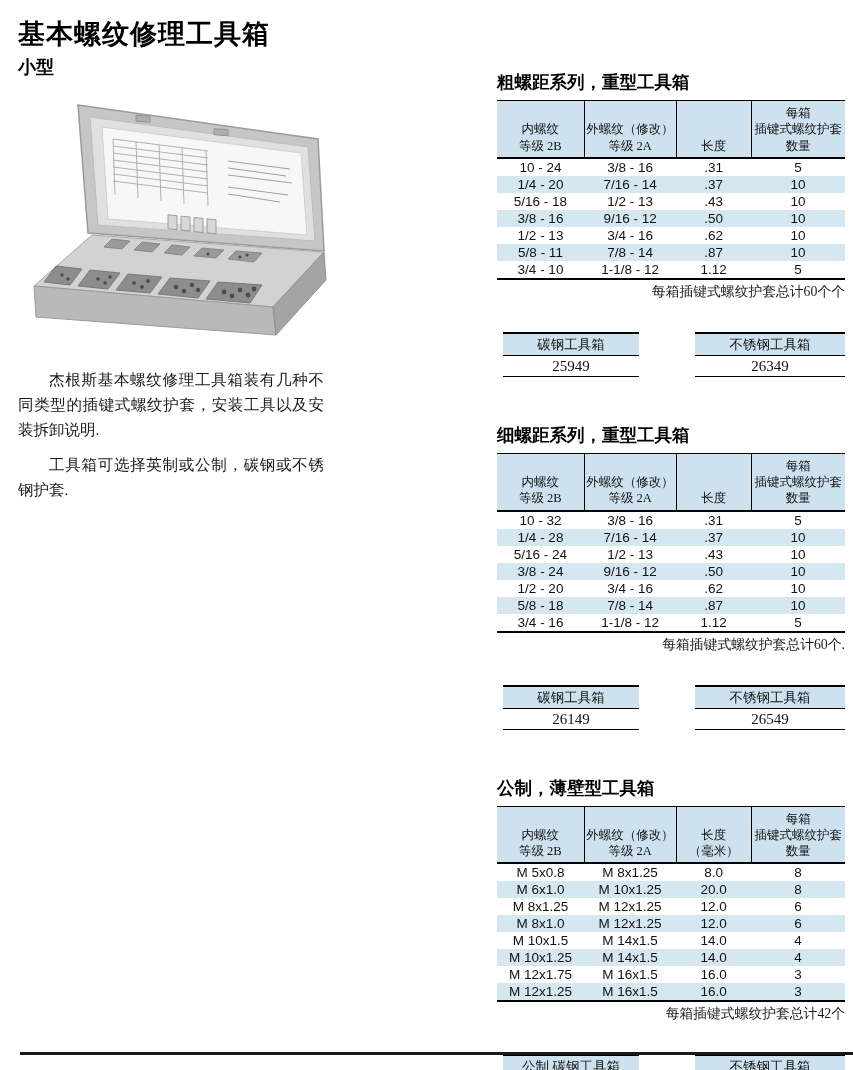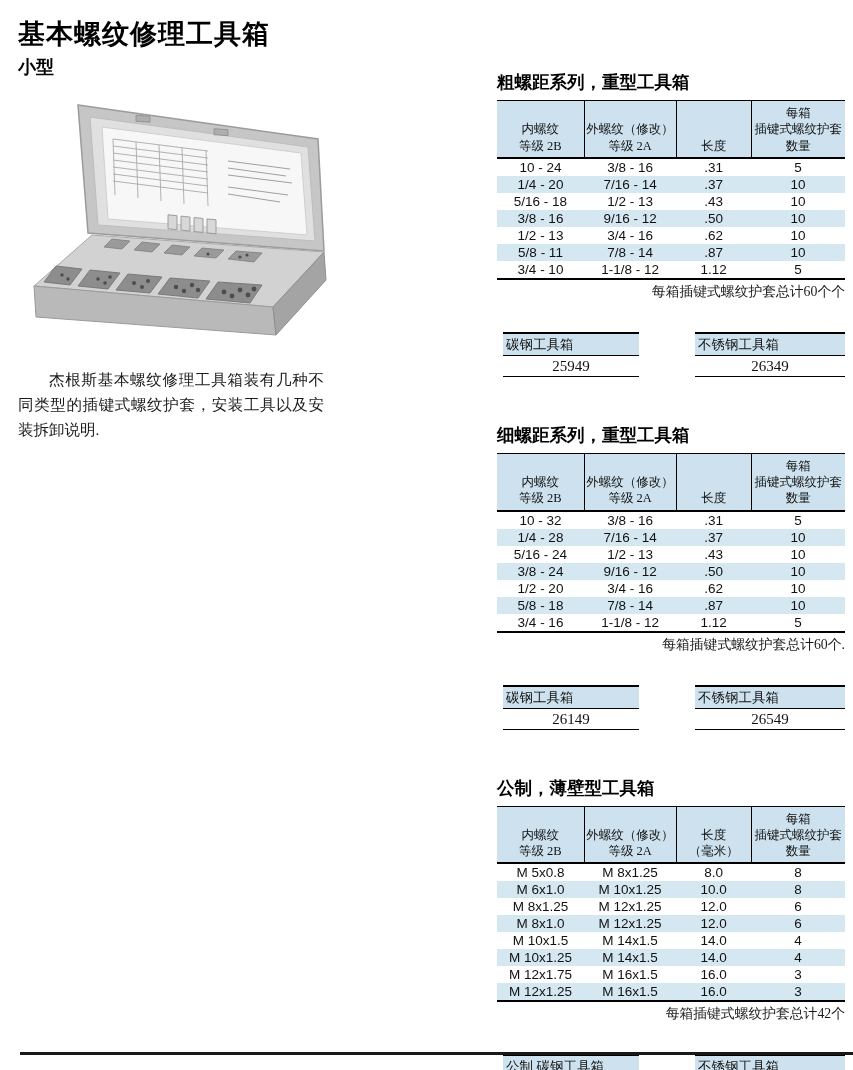--- a/index.html
+++ b/index.html
@@ -54,21 +54,21 @@
   }
   table.spec tbody tr:nth-child(even) { background:#d5e8f2; }
   .footnote {
     font-size:13.8px; text-align:right; margin-top:3px; color:#1a1a1a;
   }
   .part-boxes { display:flex; justify-content:space-between; margin-top:31px; }
   .part-box { border-top:2px solid #000; }
   .part-box.pb-left { width:136px; margin-left:6px; }
   .part-box.pb-right { width:150px; }
   .part-box-header {
-    background:#cde2ee; border-bottom:1px solid #000; text-align:left;
+    background:#cde2ee; border-bottom:1px solid #000; text-align:center;
     font-size:13.5px; padding:2px 3px 1px; color:#111;
   }
   .part-box-value {
     border-bottom:1px solid #000; text-align:center; font-size:15px;
     padding:2px 0 1px; color:#111;
   }
 
   .bottom-rule { position:absolute; left:20px; right:0; top:1052px;
     height:3px; background:#181818; }
 </style>
@@ -164,20 +164,21 @@
             <circle cx="229" cy="164" r="1.6"></circle>
         </g>
 
         <rect x="118" y="16" width="14" height="6" fill="#aeaeae" stroke="#8c8c8c" stroke-width="0.8" transform="skewY(4)"></rect>
         <rect x="196" y="24" width="14" height="6" fill="#aeaeae" stroke="#8c8c8c" stroke-width="0.8" transform="skewY(4)"></rect>
       </svg>
     </div>
 
     <div class="intro">
       <p>杰根斯基本螺纹修理工具箱装有几种不同类型的插键式螺纹护套，安装工具以及安装拆卸说明.</p>
+      <p>工具箱可选择英制或公制，碳钢或不锈钢护套.</p>
     </div>
   </div>
 
   <div class="right-col">
 
     <div class="section">
       <div class="section-title">粗螺距系列，重型工具箱</div>
       <table class="spec">
         <colgroup>
             <col>
@@ -359,21 +360,21 @@
         <tbody>
             <tr>
               <td>M 5x0.8</td>
               <td>M 8x1.25</td>
               <td>8.0</td>
               <td>8</td>
             </tr>
             <tr>
               <td>M 6x1.0</td>
               <td>M 10x1.25</td>
-              <td>10.0</td>
+              <td>20.0</td>
               <td>8</td>
             </tr>
             <tr>
               <td>M 8x1.25</td>
               <td>M 12x1.25</td>
               <td>12.0</td>
               <td>6</td>
             </tr>
             <tr>
               <td>M 8x1.0</td>

